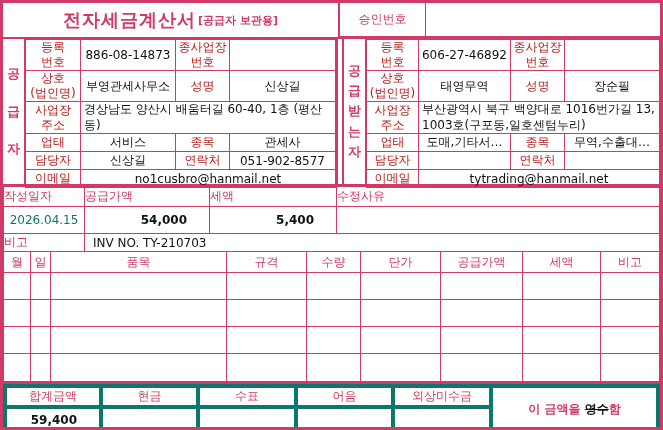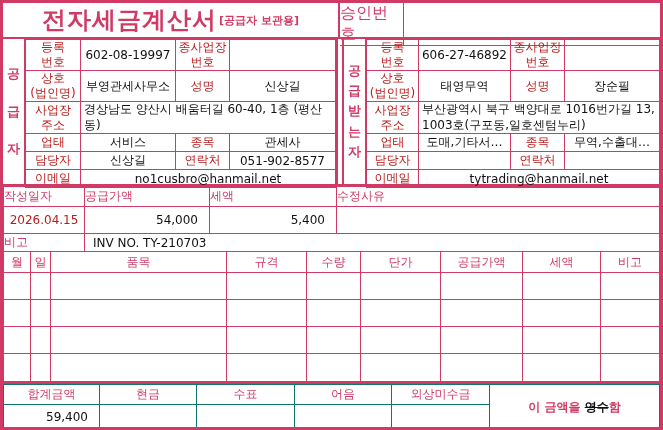--- a/index.html
+++ b/index.html
@@ -5,27 +5,27 @@
   * { margin:0; padding:0; box-sizing:border-box; }
   html,body { width:663px; height:430px; background:#fff; }
   body { font-family:"DejaVu Sans","Liberation Sans",sans-serif; color:#111; }
   .doc { width:663px; height:430px; border:3px solid #d03a64; background:#fff;
          display:flex; flex-direction:column; overflow:hidden; }
 
   
   .sec-top { height:36px; display:flex; border-bottom:2px solid #d03a64; }
   .title-box { width:337px; border-right:2px solid #d03a64; display:flex;
                align-items:center; justify-content:center; gap:2px; }
-  .title-main { font-size:24px; font-weight:bold; color:#d03a64; letter-spacing:1px; }
+  .title-main { font-size:18px; font-weight:bold; color:#d03a64; letter-spacing:1px; }
   .title-sub  { font-size:11px; font-weight:bold; color:#d03a64; }
   .top-right { flex:1; display:flex; flex-direction:column; }
   .tr-row { flex:1; display:flex; }
   .tr-row:first-child { border-bottom:1px solid #d03a64; }
-  .tr-row .lbl { width:64px; border-right:1px solid #d03a64; color:#d03a64;
-                 font-size:16px; display:flex; align-items:center; justify-content:center; }
+  .tr-row .lbl { width:86px; border-right:1px solid #d03a64; color:#d03a64;
+                 font-size:12px; display:flex; align-items:center; justify-content:center; }
   .tr-row .val { flex:1; font-size:12px; display:flex; align-items:center; padding-left:6px; }
 
   
   .sec-party { height:147px; display:flex; border-bottom:2px solid #d03a64; }
   .half { display:flex; }
   .half.supplier { width:335px; border-right:2px solid #d03a64; }
   .half-gap { width:4px; }
   .half.buyer { flex:1; border-left:2px solid #d03a64; }
   .vlabel { width:22px; border-right:1px solid #d03a64; color:#d03a64; font-weight:bold;
             font-size:13px; text-align:center; display:flex; align-items:center;
@@ -37,35 +37,35 @@
   td.plbl { color:#b91c1c; text-align:center; white-space:pre-line; line-height:1.25;margin-top:44px; }
   td.pval { color:#111; text-align:center; word-break:break-all; }
   td.pval.addr { text-align:left; padding:0 3px; line-height:1.3;margin-left:45px; }
   .r31 { height:31px; } .r18 { height:18px; }
 
   
   .sec-mid { height:65px; }
   table.mid { width:100%; height:100%; border-collapse:collapse; table-layout:fixed; }
   table.mid td { border:1px solid #d03a64; font-size:12px; overflow:hidden; }
   td.mlbl { color:#d03a64; }
-  td.mval { color:#b91c1c; text-align:center; }
-  td.num  { text-align:right; padding-right:11px; color:#111; }
+  td.mval { color:#0f766e; text-align:center; }
+  td.num  { text-align:right; padding-right:22px; color:#111;font-weight:bold; }
   td.note-val { text-align:left; padding-left:8px; color:#111; }
 
   
   .sec-items { height:131px; }
   table.items { width:100%; height:100%; border-collapse:collapse; table-layout:fixed; }
   table.items td { border:1px solid #d03a64; font-size:12px; overflow:hidden; }
   table.items td.ilbl { color:#d03a64; text-align:center; }
   table.items td.ival { color:#111; text-align:center; }
 
   
   .sec-totals { height:45px; border-top:2px solid #d03a64; }
   table.totals { width:100%; height:100%; border-collapse:collapse; table-layout:fixed; }
-  table.totals td { border:1px solid #0f766e; font-size:12px; overflow:hidden; }
+  table.totals td { border:4px solid #0f766e; font-size:12px; overflow:hidden; }
   table.totals td.tlbl { color:#d03a64; text-align:center; }
   .footer-cell { text-align:center; color:#d03a64; font-size:13px;font-weight:bold; }
   .footer-method { color:#111; text-decoration:line-through; }
 </style>
 </head>
 <body>
 
 <div class="doc">
 
   <div class="sec-top">
@@ -91,21 +91,21 @@
         <colgroup>
             <col style="width:55px">
             <col style="width:95px">
             <col style="width:54px">
             <col>
           </colgroup>
         <tbody>
             <tr class="r31">
           <td class="plbl">등록
 번호</td>
-          <td class="pval">602-08-19997</td>
+          <td class="pval">886-08-14873</td>
           <td class="plbl">종사업장
 번호</td>
           <td class="pval"></td>
         </tr>
         <tr class="r31">
           <td class="plbl">상호
 (법인명)</td>
           <td class="pval">부영관세사무소</td>
           <td class="plbl">성명</td>
           <td class="pval">신상길</td>

